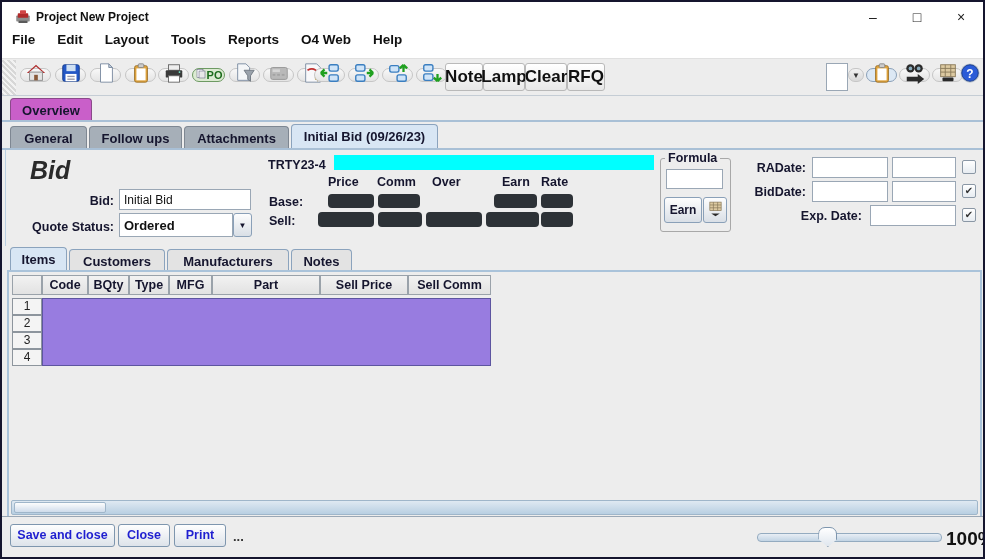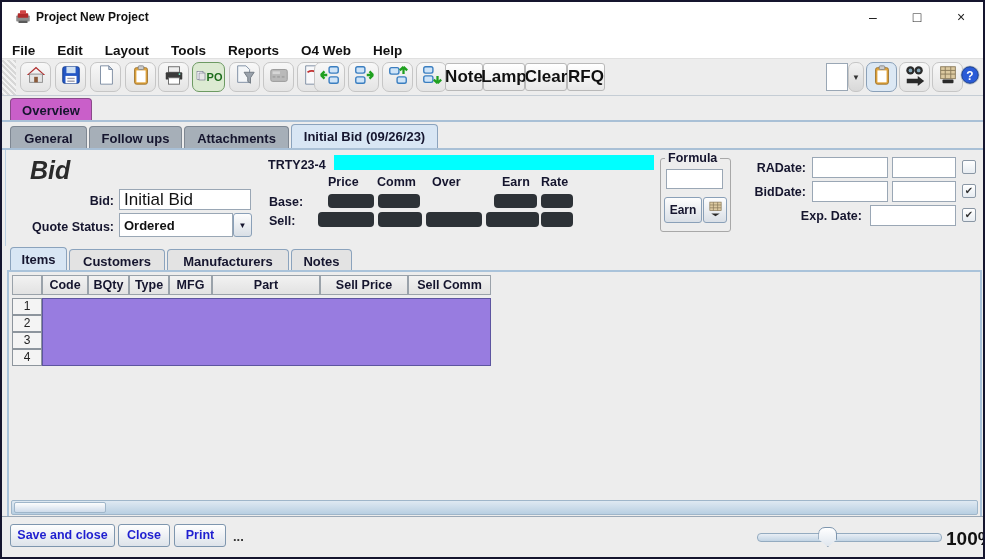--- a/index.html
+++ b/index.html
@@ -4,39 +4,39 @@
 <style>
   html,body{margin:0;padding:0;background:#cfd6de;font-family:"Liberation Sans",sans-serif;}
   #window{position:relative;width:985px;height:559px;background:#ededed;border:2px solid #15152e;box-sizing:border-box;overflow:hidden;}
   .abs{position:absolute;}
   
   #titlebar{position:absolute;left:0;top:0;right:0;height:30px;background:#ffffff;}
   #title-text{position:absolute;left:34px;top:8px;font-size:12px;font-weight:bold;color:#111;}
   #app-icon{position:absolute;left:12px;top:6px;width:18px;height:18px;}
   .winbtn{position:absolute;top:0;width:44px;height:30px;text-align:center;line-height:30px;font-size:14px;color:#222;}
   
-  #menubar{position:absolute;left:0;top:30px;right:0;height:27px;background:#ffffff;display:flex;align-items:flex-end;padding-left:10px;box-sizing:border-box;border-bottom:1px solid #e0e0e0;}
+  #menubar{position:absolute;left:0;top:30px;right:0;height:27px;background:#ffffff;display:flex;align-items:flex-start;padding-left:10px;box-sizing:border-box;border-bottom:1px solid #e0e0e0;}
   .menu-item{font-size:13.5px;font-weight:bold;color:#111;margin-right:22px;}
   
   #toolbar{position:absolute;left:0;top:58px;right:0;height:35px;background:#ededed;border-bottom:1px solid #c5cdd5;}
   #toolbar-grip{position:absolute;left:0;top:0;width:14px;height:35px;background:repeating-linear-gradient(45deg,#d7d7d7 0 2px,#f2f2f2 2px 4px);}
-  .tbtn{position:absolute;top:2px;width:31px;height:30px;background:linear-gradient(#f8f8f8,#e4e4e4);border:1px solid #c6c6c6;border-radius:7px;box-sizing:border-box;display:flex;align-items:center;justify-content:center;}
+  .tbtn{position:absolute;top:8px;width:31px;height:14px;background:linear-gradient(#f8f8f8,#e4e4e4);border:1px solid #c6c6c6;border-radius:7px;box-sizing:border-box;display:flex;align-items:center;justify-content:center;}
   .tbtn svg{width:22px;height:22px;}
   .tbtn-text{position:absolute;top:3px;height:28px;background:linear-gradient(#ffffff,#e8e8e8);border:1px solid #b9b9b9;border-radius:3px;box-sizing:border-box;font-size:17px;font-weight:bold;color:#111;display:flex;align-items:center;justify-content:center;}
   .po{background:#dcead2;border:1.5px solid #6d9a63;font-weight:bold;color:#1c6b1c;font-size:11px;}
   
   .tab{position:absolute;box-sizing:border-box;text-align:center;font-weight:bold;font-size:13px;color:#15152e;border:1px solid #8ba3bd;border-bottom:none;border-radius:4px 4px 0 0;padding-top:4px;}
   .tab.sel{background:#d8e6f4;z-index:3;}
   .tab.magenta{background:#c95fc9;border-color:#8a4a8a;}
   .tab.gray{background:#a6afb8;border-color:#7e8792;}
   .tabline{position:absolute;left:0;right:0;height:2px;background:#a9c0d6;}
   
   #bid-panel{position:absolute;left:3px;top:148px;width:979px;height:96px;background:#ededed;border-left:1px solid #b9cfe2;border-right:1px solid #b9cfe2;box-sizing:border-box;}
   .lbl{position:absolute;font-size:12.5px;font-weight:bold;color:#15152e;white-space:nowrap;}
-  .field{position:absolute;background:#fff;border:1px solid #9aa7b5;box-sizing:border-box;font-size:17px;color:#111;font-family:"Liberation Sans",sans-serif;padding:2px 4px;}
+  .field{position:absolute;background:#fff;border:1px solid #9aa7b5;box-sizing:border-box;font-size:12px;color:#111;font-family:"Liberation Sans",sans-serif;padding:2px 4px;}
   .block{position:absolute;background:#2d3237;border-radius:4px;}
   .chk{position:absolute;width:14px;height:14px;background:linear-gradient(#ffffff,#e7ecf1);border:1px solid #8a97a5;border-radius:2px;box-sizing:border-box;text-align:center;line-height:12px;font-size:10px;color:#333;}
   #formula-box{position:absolute;left:654px;top:8px;width:69px;height:72px;border:1px solid #a8a8a8;border-radius:3px;}
   #formula-legend{position:absolute;left:4px;top:-8px;background:#ededed;padding:0 3px;font-size:12.5px;font-weight:bold;color:#15152e;}
   .sbtn{background:linear-gradient(#fdfdfd,#d9dfe6);border:1px solid #8aa0b8;border-radius:3px;box-sizing:border-box;font-weight:bold;color:#15152e;}
   
   #table-wrap{position:absolute;left:5px;top:268px;width:975px;height:249px;border:2px solid #aac3da;background:#ededed;box-sizing:border-box;}
   .hcell{position:absolute;top:3px;height:20px;background:linear-gradient(#f2f2f2,#e2e2e2);border:1px solid #9aa2aa;box-sizing:border-box;text-align:center;font-size:12.5px;font-weight:bold;color:#15152e;line-height:18px;}
   .rnum{position:absolute;left:3px;width:30px;height:17px;background:#f4f4f4;border:1px solid #8d959d;box-sizing:border-box;text-align:center;font-size:12px;color:#222;line-height:15px;}
   #sel-purple{position:absolute;left:33px;top:26px;width:449px;height:68px;background:#987ce0;border:1px solid #5d55a0;box-sizing:border-box;}

